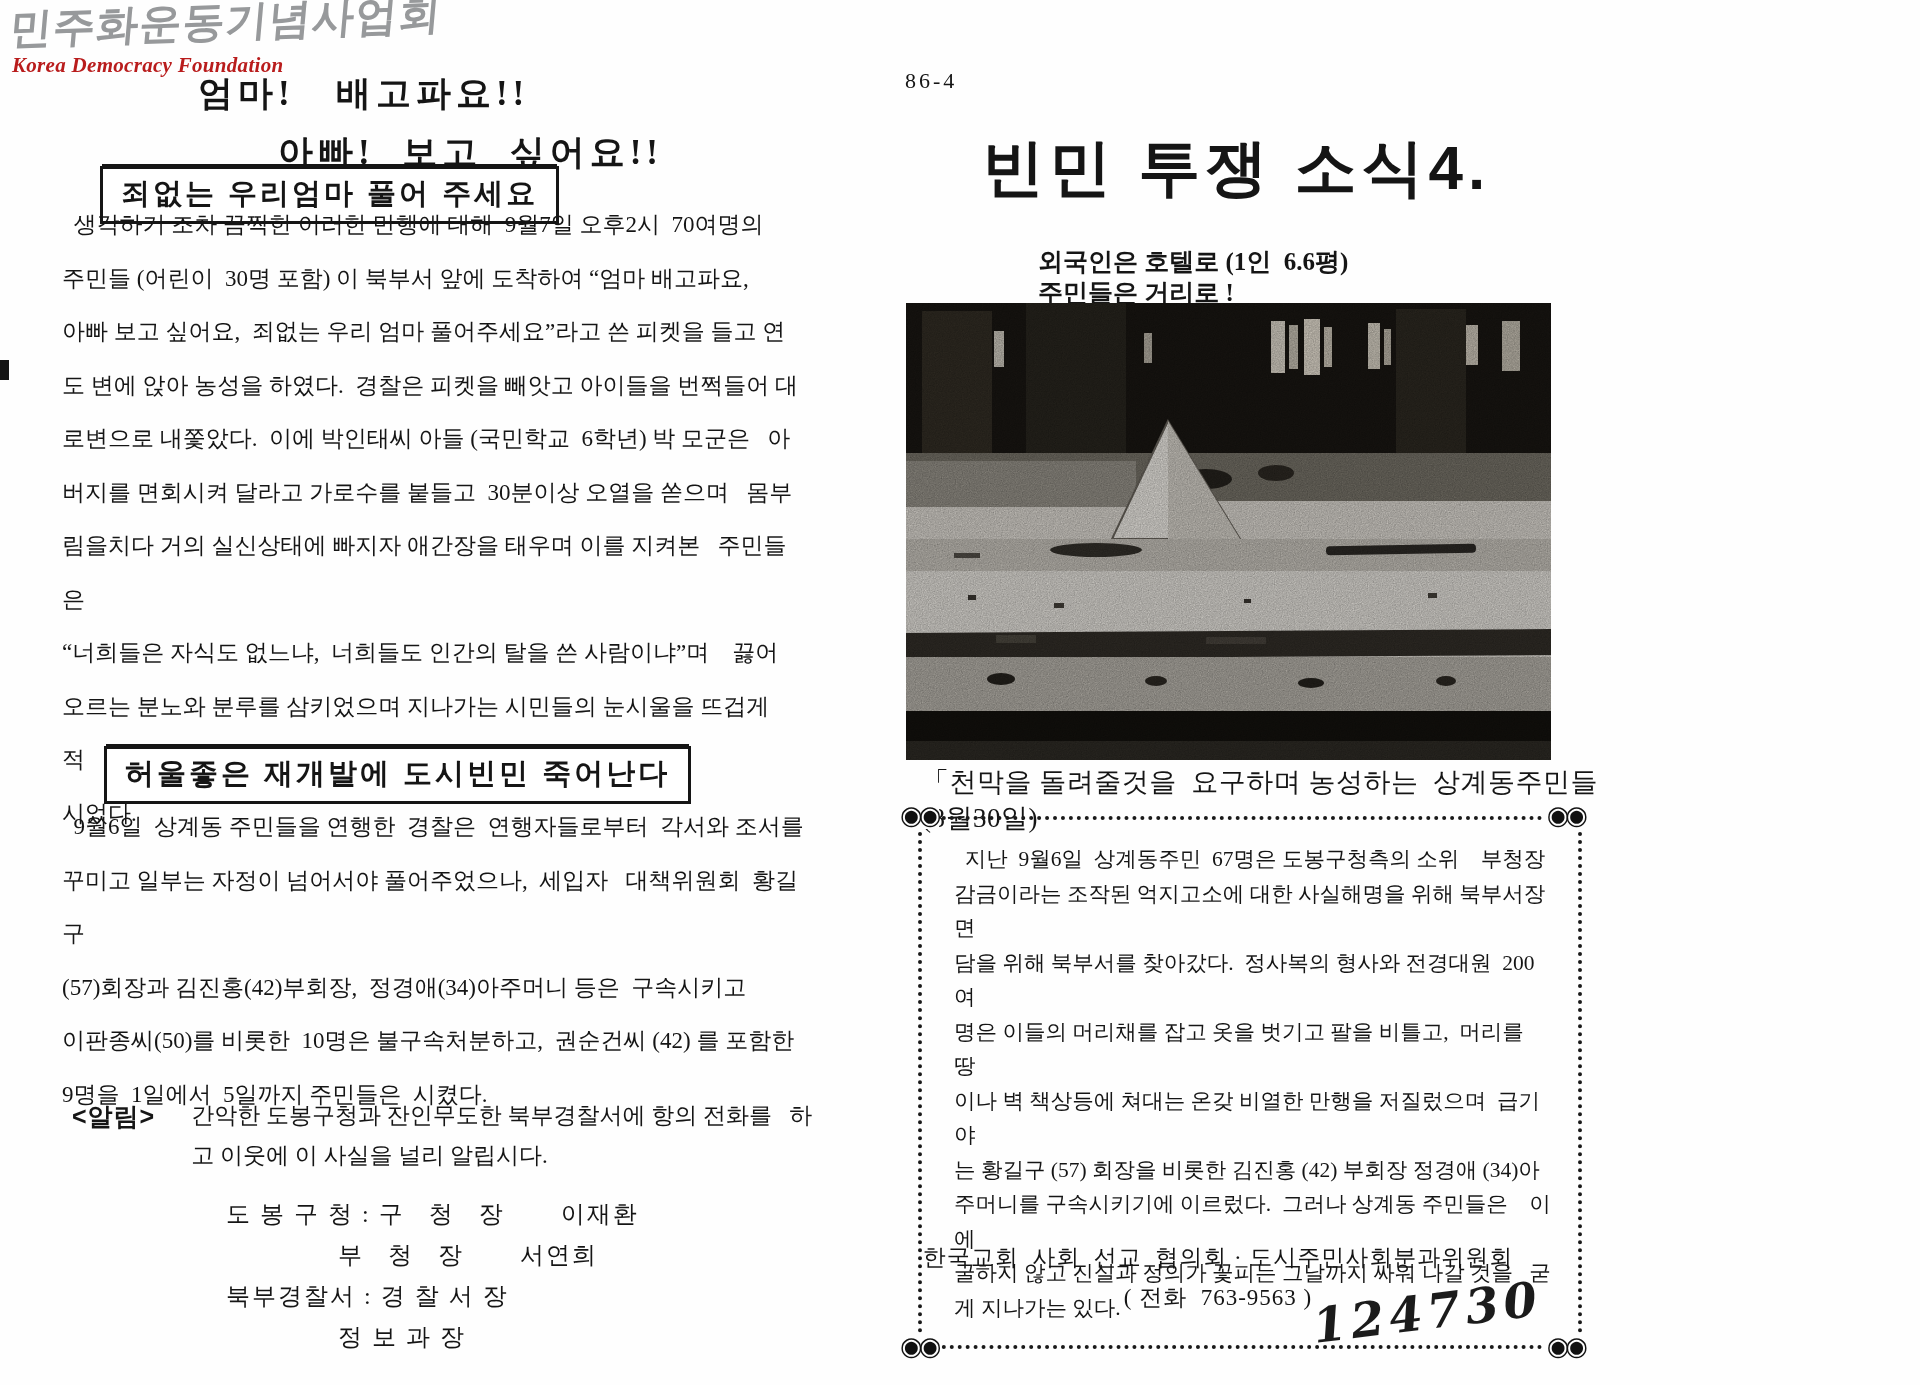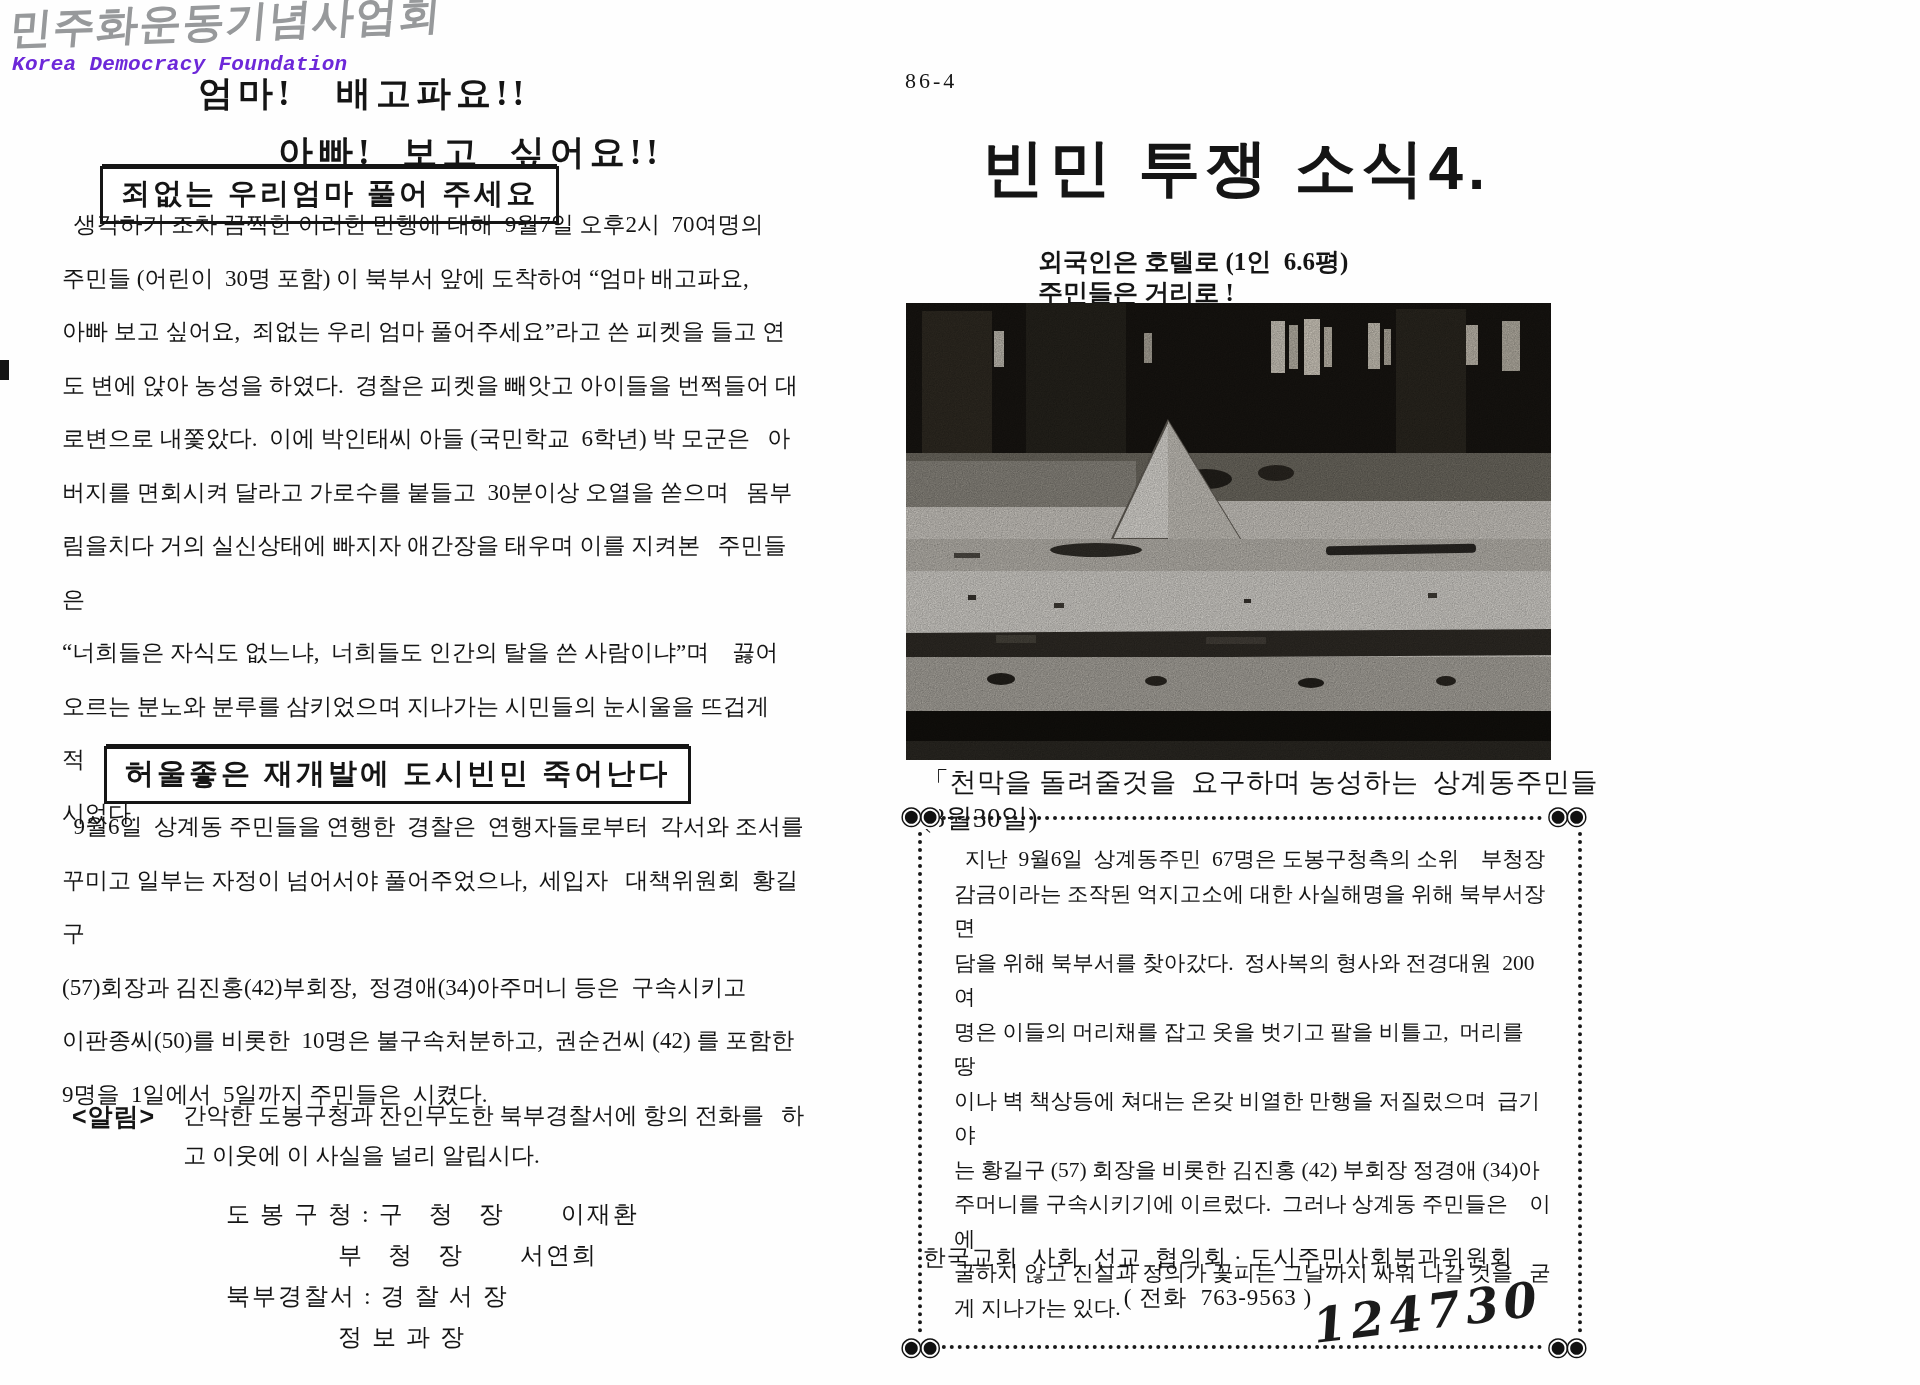--- a/index.html
+++ b/index.html
@@ -12,39 +12,39 @@
 
   
   .left-page { position:absolute; left:0; top:0; width:830px; height:1385px; }
   .logo { position:absolute; left:12px; top:6px; }
   .logo-kr {
     font-family:"DejaVu Serif",serif; font-size:42px; font-weight:bold;
     color:#97999b; transform:skewX(-7deg) rotate(-2deg); transform-origin:left top;
     letter-spacing:1px; line-height:1.1;
   }
   .logo-en {
-    font-family:Liberation Mono, monospace; font-size:21px;
-    font-weight:bold; font-style:italic; color:#6d28d9; letter-spacing:0.3px; margin-top:1px;
+    font-family:Liberation Serif, serif; font-size:21px;
+    font-weight:bold; font-style:italic; color:#b91c1c; letter-spacing:0.3px; margin-top:1px;
   }
   .headline { position:absolute; left:198px; top:70px; margin:0; font-size:35px; font-weight:700; letter-spacing:5px; }
   .headline .hl { white-space:pre-wrap; }
   .headline .hl2 { margin-left:80px; margin-top:12px; }
   .boxed {
     position:absolute; border:3px solid #151515; background:#fff;
     font-family:"Liberation Sans","DejaVu Sans",sans-serif;
     font-weight:bold; font-size:29px; letter-spacing:3px;
     padding:5px 18px 7px; box-shadow:0 -4px 0 -2px #151515;
   }
   .b1 { left:100px; top:166px; }
   .b2 { left:104px; top:746px; }
   .para { position:absolute; width:742px; font-size:23px; }
   .para .line { line-height:53.5px; white-space:pre-wrap; }
   .p1 { left:62px; top:198px; }
   .p2 { left:62px; top:800px; }
-  .notice { position:absolute; left:72px; top:1096px; display:flex; gap:28px; }
+  .notice { position:absolute; left:72px; top:1096px; display:flex; gap:36px; }
   .notice-label {
     font-family:"Liberation Sans","DejaVu Sans",sans-serif;
     font-weight:bold; font-size:25px; letter-spacing:1px; padding-top:4px;
   }
   .notice-body { font-size:23px; }
   .notice-body .line { line-height:40px; white-space:pre-wrap; }
   .contacts { position:absolute; left:226px; top:1194px; font-size:24px; letter-spacing:2px; }
   .contacts .line { line-height:41px; white-space:pre; }
   .artifact { position:absolute; left:0; top:360px; width:9px; height:20px; background:#141414; }
 

